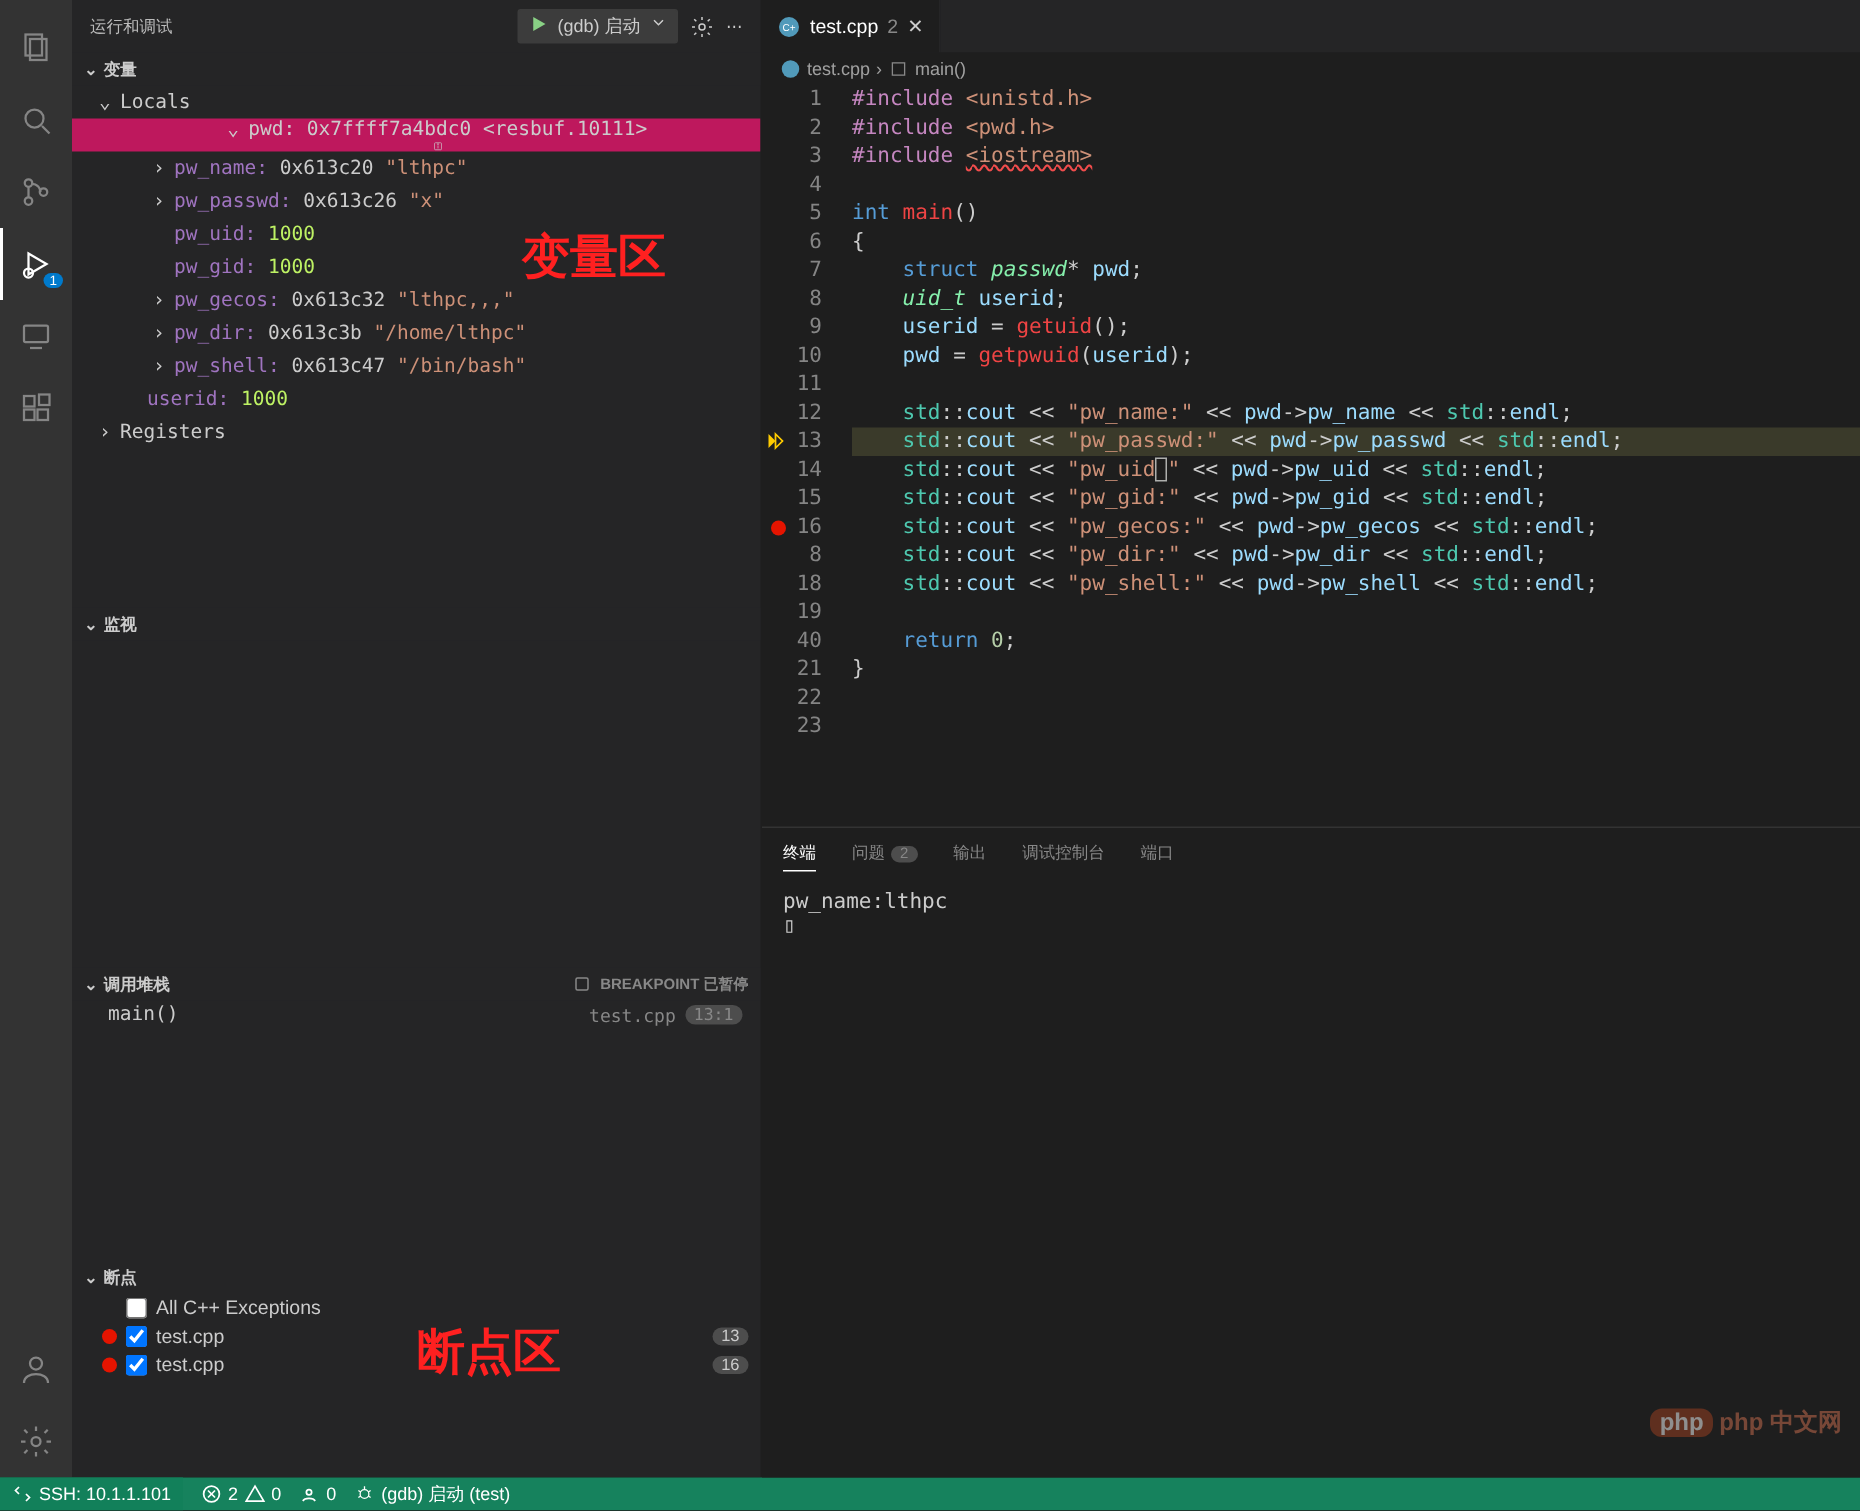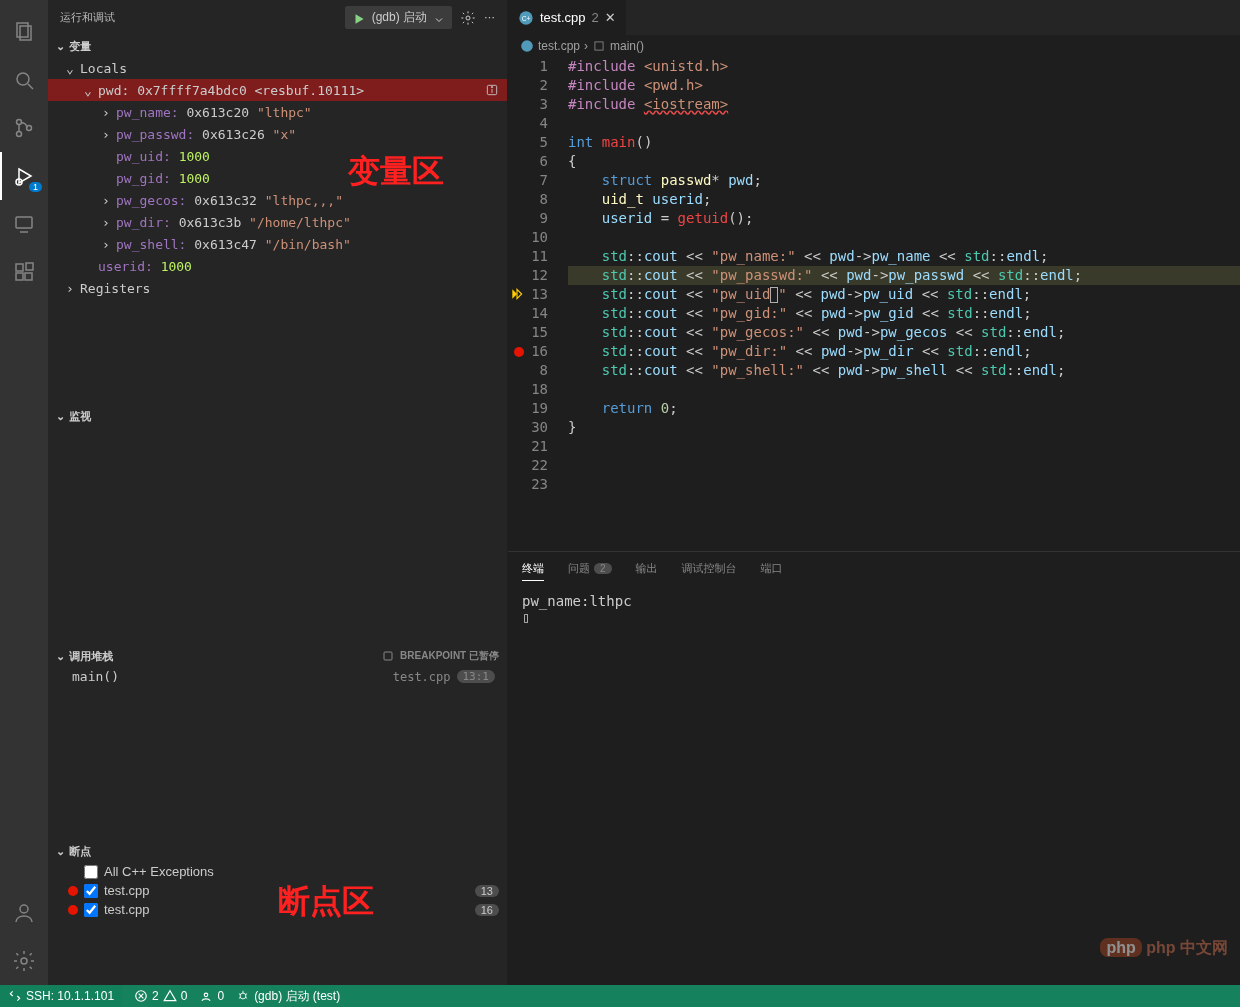--- a/index.html
+++ b/index.html
@@ -55,38 +55,38 @@
   align-items: center;
   padding: 0 12px;
   font-size: 11px;
   color: #bbbbbb;
   justify-content: space-between;
 }
 .side-header .right-icons { display: flex; gap: 8px; align-items: center; }
 .config-select {
   background: #3c3c3c; border: 1px solid #3c3c3c;
   color: #cccccc; padding: 2px 6px; font-size: 12px;
-  display: flex; align-items: flex-end; gap: 6px; border-radius: 2px;
+  display: flex; align-items: flex-start; gap: 6px; border-radius: 2px;
 }
 .section-header {
   height: 22px; display: flex; align-items: center;
   padding: 0 8px; font-size: 11px; font-weight: 700;
   color: #cccccc; cursor: pointer;
   background: #252526;
 }
 .section-header .chev { margin-right: 4px; }
 .section-body { flex: 0 0 auto; overflow: auto; font-family: Consolas, monospace; font-size: 13px; }
 .var-row {
   display: flex; align-items: center; height: 22px;
   padding-left: 18px; white-space: nowrap;
   color: #cccccc;
 }
 .var-row.indent1 { padding-left: 36px; }
 .var-row.indent2 { padding-left: 54px; }
-.var-row.selected { background: #7f1d1d; }
+.var-row.selected { background: #be185d; flex-direction: column; }
 .var-row .chev { width: 14px; display: inline-block; color: #cccccc; }
 .var-name { color: #a074c0; }
 .var-val { color: #ce9178; }
 .var-num { color: #bef264; }
 .var-hex { color: #cccccc; }
 .annotation-red {
   position: absolute; color: #ff2020; font-size: 32px; font-weight: 700;
   font-family: "Microsoft YaHei", sans-serif; pointer-events: none;
 }
 .callstack-row {
@@ -117,21 +117,21 @@
 }
 .editor-body { flex: 1; display: flex; font-family: Consolas, monospace; font-size: 14px; line-height: 19px; overflow: hidden; }
 .gutter { width: 60px; text-align: right; color: #858585; padding-right: 20px; user-select: none; position: relative; }
 .gutter .ln { height: 19px; position: relative; }
 .gutter .bp-sign { position: absolute; left: 6px; top: 5px; width: 10px; height: 10px; border-radius: 50%; background: #e51400; }
 .gutter .cur-arrow { position: absolute; left: 2px; top: 2px; }
 .code-lines { flex: 1; }
 .code-lines .cl { height: 19px; white-space: pre; }
 .cl.highlight { background: #3a3a2a; }
 .tok-kw { color: #569cd6; }
-.tok-type { color: #fef9c3; }
+.tok-type { color: #86efac; font-style: italic; }
 .tok-str { color: #ce9178; }
 .tok-inc { color: #ce9178; }
 .tok-pp { color: #c586c0; }
 .tok-fn { color: #ef4444; }
 .tok-var { color: #9cdcfe; }
 .tok-ns { color: #4ec9b0; }
 .tok-num { color: #b5cea8; }
 .tok-err { color: #ce9178; text-decoration: underline wavy #f14c4c; }
 .cursor-box { border: 1px solid #aeafad; display: inline-block; width: 8px; height: 16px; vertical-align: middle; }
 
@@ -376,35 +376,36 @@
         <div class="ln"><svg class="cur-arrow" width="14" height="14" viewBox="0 0 24 24">
               <polygon points="4,4 4,20 12,12" fill="#ffcc00"></polygon>
               <polygon points="12,4 12,20 20,12" fill="none" stroke="#ffcc00" stroke-width="2"></polygon>
             </svg>13</div>
         <div class="ln">14</div>
           <div class="ln">15</div>
         <div class="ln"><span class="bp-sign"></span>16</div>
         <div class="ln">8</div>
           <div class="ln">18</div>
           <div class="ln">19</div>
-        <div class="ln">30</div>
+        <div class="ln">40</div>
           <div class="ln">21</div>
           <div class="ln">22</div>
           <div class="ln">23</div>
       </div>
       <div class="code-lines">
 <div class="cl"><span class="tok-pp">#include</span> <span class="tok-inc">&lt;unistd.h&gt;</span></div>
 <div class="cl"><span class="tok-pp">#include</span> <span class="tok-inc">&lt;pwd.h&gt;</span></div>
 <div class="cl"><span class="tok-pp">#include</span> <span class="tok-err">&lt;iostream&gt;</span></div>
 <div class="cl"></div>
 <div class="cl"><span class="tok-kw">int</span> <span class="tok-fn">main</span>()</div>
 <div class="cl">{</div>
 <div class="cl">    <span class="tok-kw">struct</span> <span class="tok-type">passwd</span>* <span class="tok-var">pwd</span>;</div>
 <div class="cl">    <span class="tok-type">uid_t</span> <span class="tok-var">userid</span>;</div>
 <div class="cl">    <span class="tok-var">userid</span> = <span class="tok-fn">getuid</span>();</div>
+<div class="cl">    <span class="tok-var">pwd</span> = <span class="tok-fn">getpwuid</span>(<span class="tok-var">userid</span>);</div>
 <div class="cl"></div>
 <div class="cl">    <span class="tok-ns">std</span>::<span class="tok-var">cout</span> &lt;&lt; <span class="tok-str">"pw_name:"</span> &lt;&lt; <span class="tok-var">pwd</span>-&gt;<span class="tok-var">pw_name</span> &lt;&lt; <span class="tok-ns">std</span>::<span class="tok-var">endl</span>;</div>
 <div class="cl highlight">    <span class="tok-ns">std</span>::<span class="tok-var">cout</span> &lt;&lt; <span class="tok-str">"pw_passwd:"</span> &lt;&lt; <span class="tok-var">pwd</span>-&gt;<span class="tok-var">pw_passwd</span> &lt;&lt; <span class="tok-ns">std</span>::<span class="tok-var">endl</span>;</div>
 <div class="cl">    <span class="tok-ns">std</span>::<span class="tok-var">cout</span> &lt;&lt; <span class="tok-str">"pw_uid</span><span class="cursor-box"></span><span class="tok-str">"</span> &lt;&lt; <span class="tok-var">pwd</span>-&gt;<span class="tok-var">pw_uid</span> &lt;&lt; <span class="tok-ns">std</span>::<span class="tok-var">endl</span>;</div>
 <div class="cl">    <span class="tok-ns">std</span>::<span class="tok-var">cout</span> &lt;&lt; <span class="tok-str">"pw_gid:"</span> &lt;&lt; <span class="tok-var">pwd</span>-&gt;<span class="tok-var">pw_gid</span> &lt;&lt; <span class="tok-ns">std</span>::<span class="tok-var">endl</span>;</div>
 <div class="cl">    <span class="tok-ns">std</span>::<span class="tok-var">cout</span> &lt;&lt; <span class="tok-str">"pw_gecos:"</span> &lt;&lt; <span class="tok-var">pwd</span>-&gt;<span class="tok-var">pw_gecos</span> &lt;&lt; <span class="tok-ns">std</span>::<span class="tok-var">endl</span>;</div>
 <div class="cl">    <span class="tok-ns">std</span>::<span class="tok-var">cout</span> &lt;&lt; <span class="tok-str">"pw_dir:"</span> &lt;&lt; <span class="tok-var">pwd</span>-&gt;<span class="tok-var">pw_dir</span> &lt;&lt; <span class="tok-ns">std</span>::<span class="tok-var">endl</span>;</div>
 <div class="cl">    <span class="tok-ns">std</span>::<span class="tok-var">cout</span> &lt;&lt; <span class="tok-str">"pw_shell:"</span> &lt;&lt; <span class="tok-var">pwd</span>-&gt;<span class="tok-var">pw_shell</span> &lt;&lt; <span class="tok-ns">std</span>::<span class="tok-var">endl</span>;</div>
 <div class="cl"></div>
 <div class="cl">    <span class="tok-kw">return</span> <span class="tok-num">0</span>;</div>

